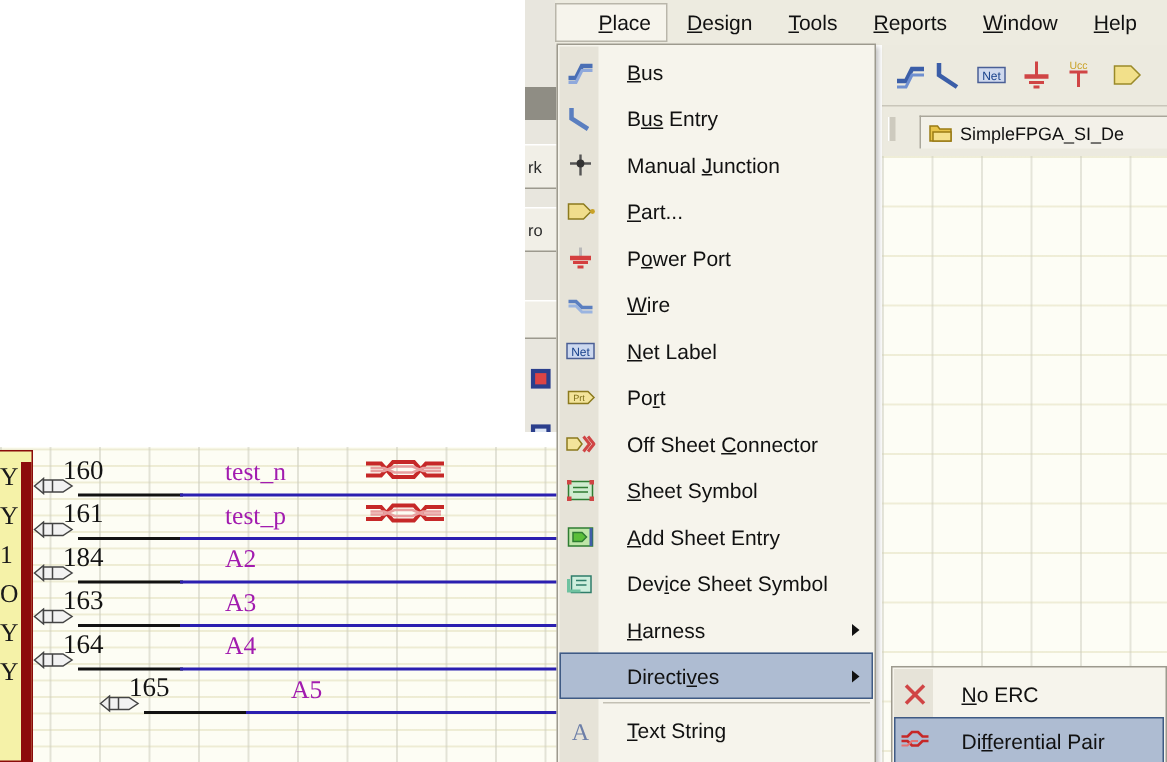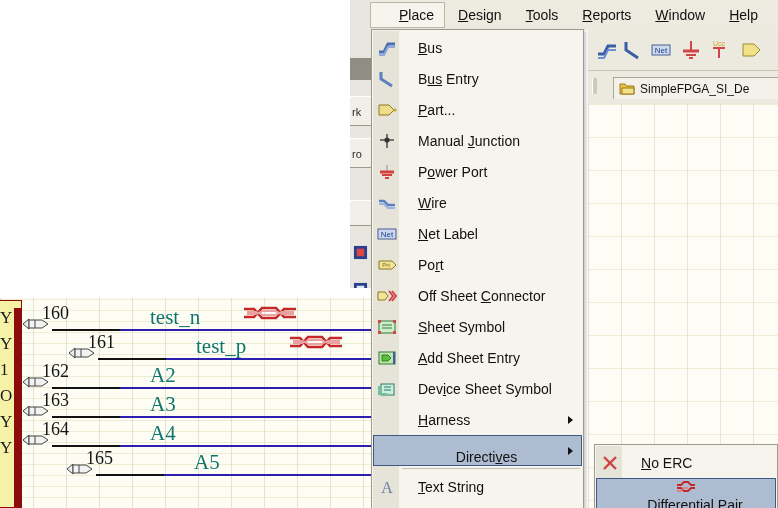--- a/index.html
+++ b/index.html
@@ -116,22 +116,22 @@
     font-family: "Liberation Serif", serif;
     font-size: 18px;
     color: #141414;
     letter-spacing: 0px;
   }
   .net-name {
     position: absolute;
     left: 128px;
     top: 0px;
     font-family: "Liberation Serif", serif;
-    font-size: 21px;
-    color: #0f766e;
+    font-size: 17px;
+    color: #a21caf;
   }
   .diffpair-mark {
     position: absolute;
     left: 220px;
     top: -4px;
     width: 56px;
     height: 26px;
   }
 
   
@@ -296,21 +296,20 @@
     height: 31px;
     display: flex;
     align-items: center;
     box-sizing: border-box;
     border: 1px solid transparent;
     margin: 0 1px;
   }
   .menu-item.selected {
     background: #aebcd2;
     border: 1px solid #3f5a84;
-    flex-direction: column;
   }
   .mi-icon {
     position: relative;
     z-index: 2;
     width: 26px;
     min-width: 26px;
     height: 22px;
     display: flex;
     align-items: center;
     justify-content: center;
@@ -389,21 +388,21 @@
      <div class="pin-wire"></div>
      <div class="pin-number">160</div>
      <div class="net-name">test_n</div>
         <svg class="diffpair-mark" viewBox="0 0 56 26">
         <path d="M2 16 L12 16 L20 7 L34 7 L42 16 L54 16" stroke="#c62828" stroke-width="2.6" fill="none"></path>
         <path d="M2 8 L12 8 L20 17 L34 17 L42 8 L54 8" stroke="#c62828" stroke-width="2.6" fill="none"></path>
         <path d="M5 13 L14 13 L21 10 L33 10 L40 13 L52 13" stroke="#e8a0a0" stroke-width="1.8" fill="none"></path>
         <path d="M5 11 L14 11 L21 14 L33 14 L40 11 L52 11" stroke="#e8a0a0" stroke-width="1.8" fill="none"></path>
       </svg>
       </div>
-      <div class="pin-row" style="top: 334px; margin-left: 46px;">
+      <div class="pin-row" style="top: 334px;">
         <svg class="pin-arrow" viewBox="0 0 32 12">
        <path d="M1 6 L7 1 L7 11 Z" fill="#efefef" stroke="#444"></path>
        <path d="M7 2 L20 2 L26 6 L20 10 L7 10 Z" fill="#f2f2f2" stroke="#444"></path>
        <path d="M13 2 L13 10" stroke="#444"></path>
      </svg>
      <div class="pin-stub"></div>
      <div class="pin-wire"></div>
      <div class="pin-number">161</div>
      <div class="net-name">test_p</div>
         <svg class="diffpair-mark" viewBox="0 0 56 26">
@@ -414,21 +413,21 @@
       </svg>
       </div>
       <div class="pin-row" style="top: 363px;">
         <svg class="pin-arrow" viewBox="0 0 32 12">
        <path d="M1 6 L7 1 L7 11 Z" fill="#efefef" stroke="#444"></path>
        <path d="M7 2 L20 2 L26 6 L20 10 L7 10 Z" fill="#f2f2f2" stroke="#444"></path>
        <path d="M13 2 L13 10" stroke="#444"></path>
      </svg>
      <div class="pin-stub"></div>
      <div class="pin-wire"></div>
-     <div class="pin-number">162</div>
+     <div class="pin-number">184</div>
      <div class="net-name">A2</div>
       </div>
       <div class="pin-row" style="top: 392px; text-decoration: underline;">
         <svg class="pin-arrow" viewBox="0 0 32 12">
        <path d="M1 6 L7 1 L7 11 Z" fill="#efefef" stroke="#444"></path>
        <path d="M7 2 L20 2 L26 6 L20 10 L7 10 Z" fill="#f2f2f2" stroke="#444"></path>
        <path d="M13 2 L13 10" stroke="#444"></path>
      </svg>
      <div class="pin-stub"></div>
      <div class="pin-wire"></div>
@@ -540,35 +539,35 @@
           <span class="mi-icon">
             <svg width="20" height="18" viewBox="0 0 20 18">
               <path d="M4 2 L4 9 L15 16" stroke="#5b7fc0" stroke-width="3" fill="none"></path>
             </svg>
           </span>
           <span class="mi-label">B<u>us</u> Entry</span>
         </div>
         <div class="menu-item">
           <span class="mi-icon">
             <svg width="20" height="18" viewBox="0 0 20 18">
-              <path d="M2 4 L12 4 L17 9 L12 14 L2 14 Z" fill="#f0dd8c" stroke="#8c7a1e"></path>
-              <circle cx="18" cy="9" r="1.6" fill="#c9a227"></circle>
-            </svg>
-          </span>
-          <span class="mi-label"><u>P</u>art...</span>
-        </div>
-        <div class="menu-item">
-          <span class="mi-icon">
-            <svg width="20" height="18" viewBox="0 0 20 18">
               <line x1="10" y1="2" x2="10" y2="16" stroke="#555" stroke-width="1.6"></line>
               <line x1="3" y1="8" x2="17" y2="8" stroke="#555" stroke-width="1.6"></line>
               <circle cx="10" cy="8" r="2.6" fill="#333"></circle>
             </svg>
           </span>
           <span class="mi-label">Manual <u>J</u>unction</span>
+        </div>
+        <div class="menu-item">
+          <span class="mi-icon">
+            <svg width="20" height="18" viewBox="0 0 20 18">
+              <path d="M2 4 L12 4 L17 9 L12 14 L2 14 Z" fill="#f0dd8c" stroke="#8c7a1e"></path>
+              <circle cx="18" cy="9" r="1.6" fill="#c9a227"></circle>
+            </svg>
+          </span>
+          <span class="mi-label"><u>P</u>art...</span>
         </div>
         <div class="menu-item">
           <span class="mi-icon">
             <svg width="20" height="18" viewBox="0 0 20 18">
               <line x1="10" y1="2" x2="10" y2="9" stroke="#b9b9b9" stroke-width="2"></line>
               <line x1="3" y1="9" x2="17" y2="9" stroke="#d43f3f" stroke-width="3"></line>
               <line x1="5" y1="12" x2="15" y2="12" stroke="#d43f3f" stroke-width="2"></line>
               <line x1="8" y1="15" x2="12" y2="15" stroke="#d43f3f" stroke-width="2"></line>
             </svg>
           </span>

